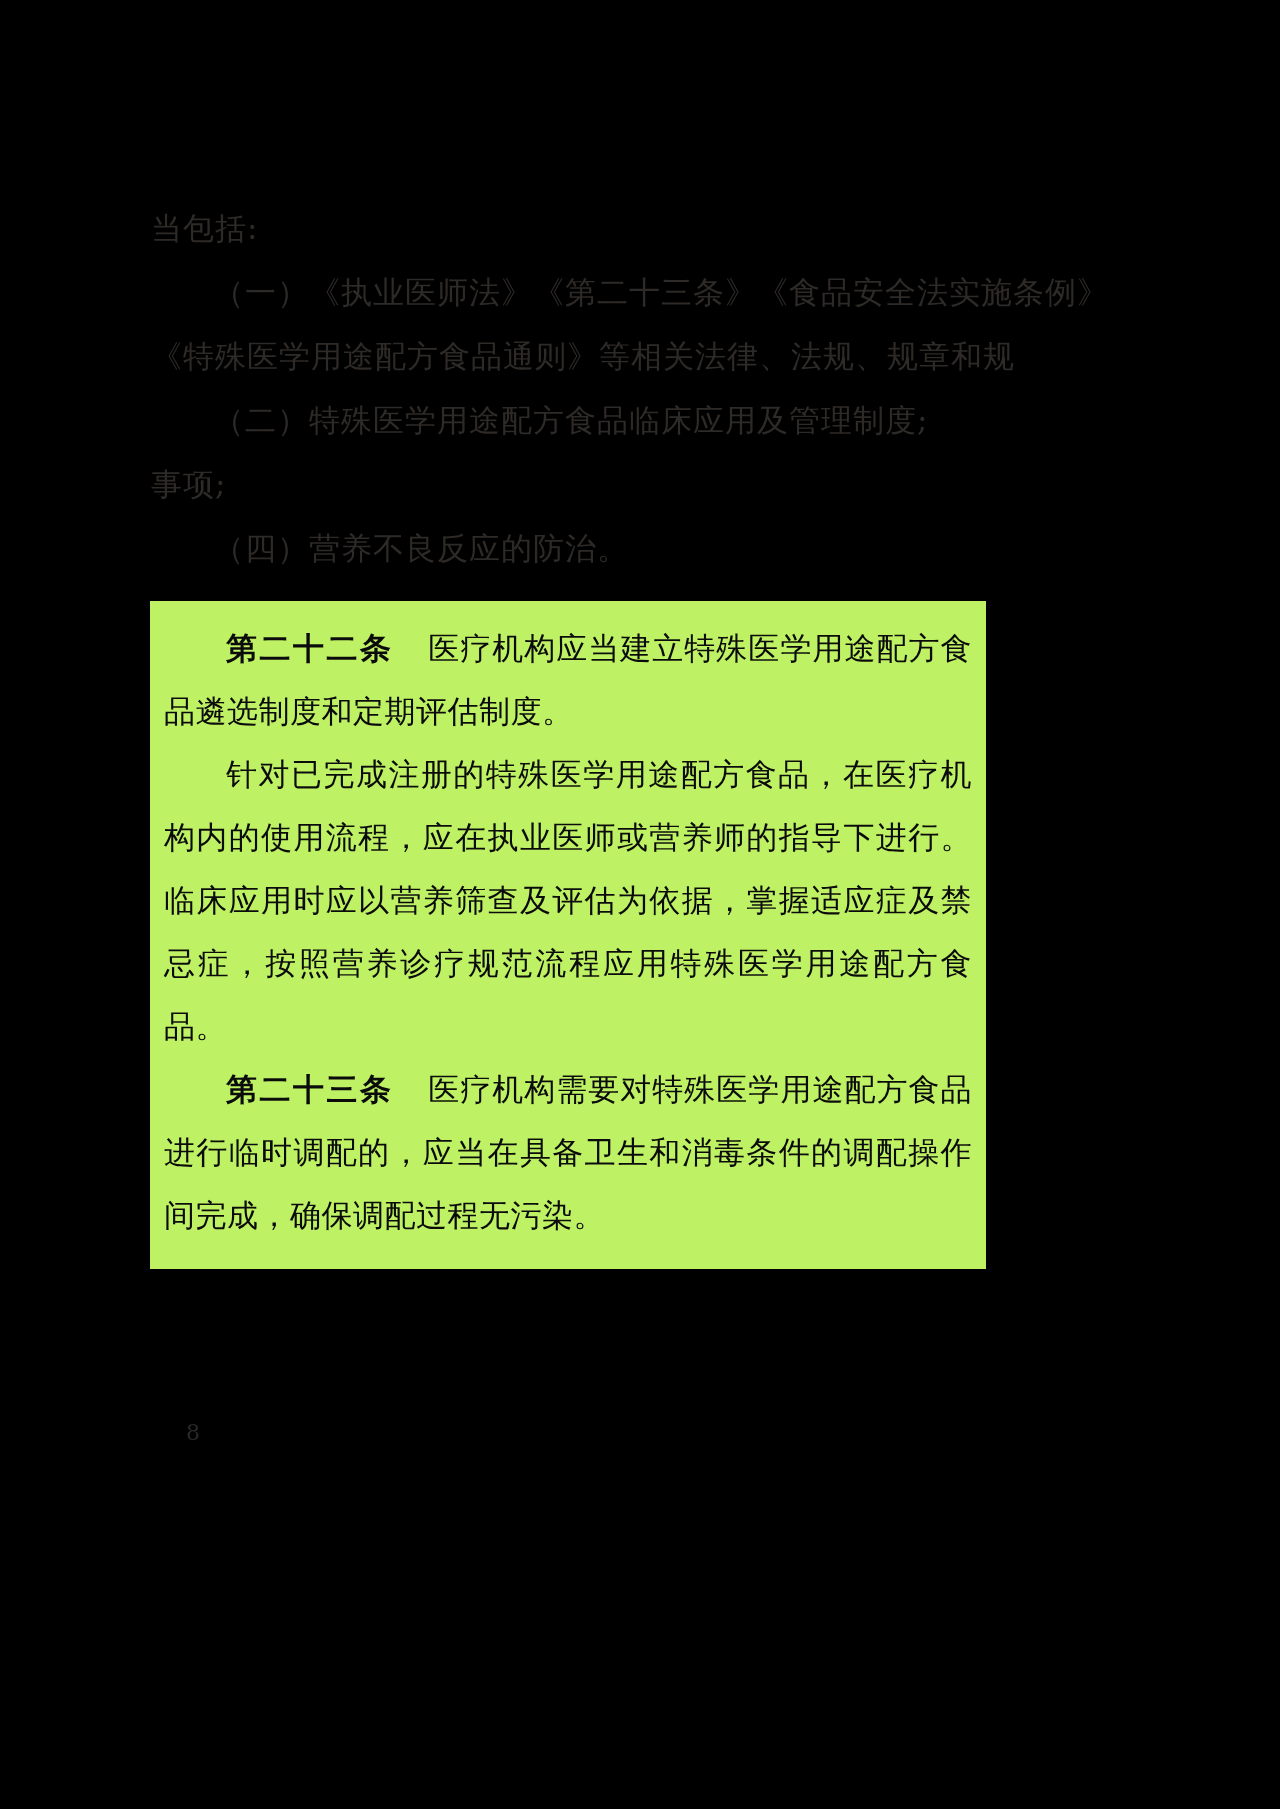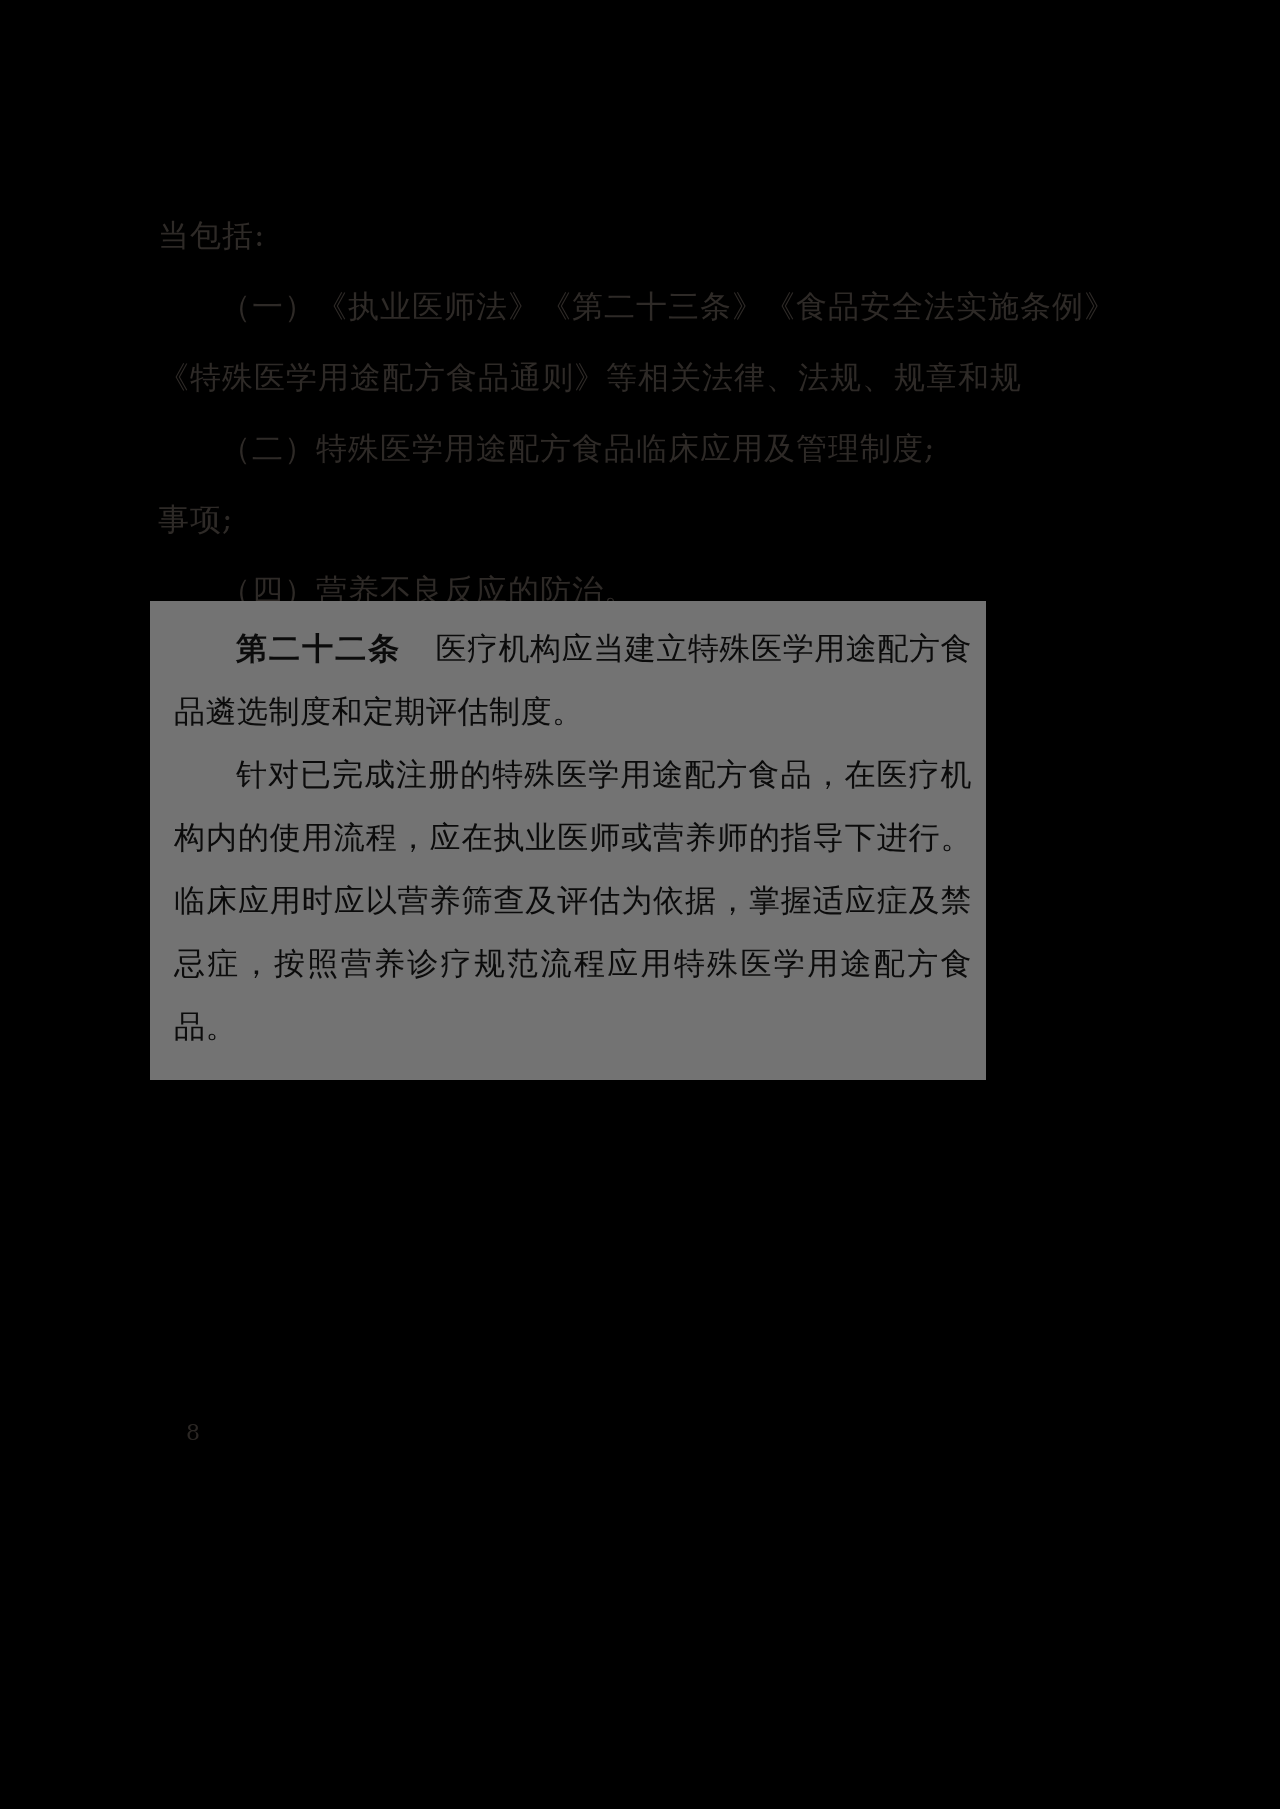--- a/index.html
+++ b/index.html
@@ -22,34 +22,34 @@
     left: 150px;
     top: 196px;
     width: 980px;
     color: #2e2a27;
     font-size: 31px;
     line-height: 63px;
     letter-spacing: 1px;
     text-align: justify;
   }
   .dim-layer p {
-    margin: 8px;
+    margin: 1px;
     white-space: pre-wrap;
   }
   .indent2 { text-indent: 62px; }
 
   
   .highlight-block {
     position: absolute;
     left: 150px;
     top: 601px;
     width: 836px;
-    background: #737373;
+    background: #bef264;
     color: #0b0b0b;
-    padding: 16px 14px 22px 24px;
+    padding: 16px 14px 22px 14px;
     box-sizing: border-box;
   }
   .highlight-block p {
     margin: 0;
     font-size: 31px;
     line-height: 63px;
     letter-spacing: 0.5px;
     text-align: justify;
     text-justify: inter-ideograph;
   }
@@ -83,19 +83,20 @@
     <p>事项;</p>
     <p class="indent2">（四）营养不良反应的防治。</p>
   </div>
 
   <div class="highlight-block">
 
     <p class="para-indent"><span class="clause-label">第二十二条</span><span class="gap-after-label"></span><span>医疗机构应当建立特殊医学用途配方食品遴选制度和定期评估制度。</span></p>
 
     <p class="para-indent">针对已完成注册的特殊医学用途配方食品，在医疗机构内的使用流程，应在执业医师或营养师的指导下进行。临床应用时应以营养筛查及评估为依据，掌握适应症及禁忌症，按照营养诊疗规范流程应用特殊医学用途配方食品。</p>
 
+    <p class="para-indent"><span class="clause-label">第二十三条</span><span class="gap-after-label"></span><span>医疗机构需要对特殊医学用途配方食品进行临时调配的，应当在具备卫生和消毒条件的调配操作间完成，确保调配过程无污染。</span></p>
 
 
   </div>
 
   <div class="page-number">8</div>
 
 </div>
 
 </body></html>

